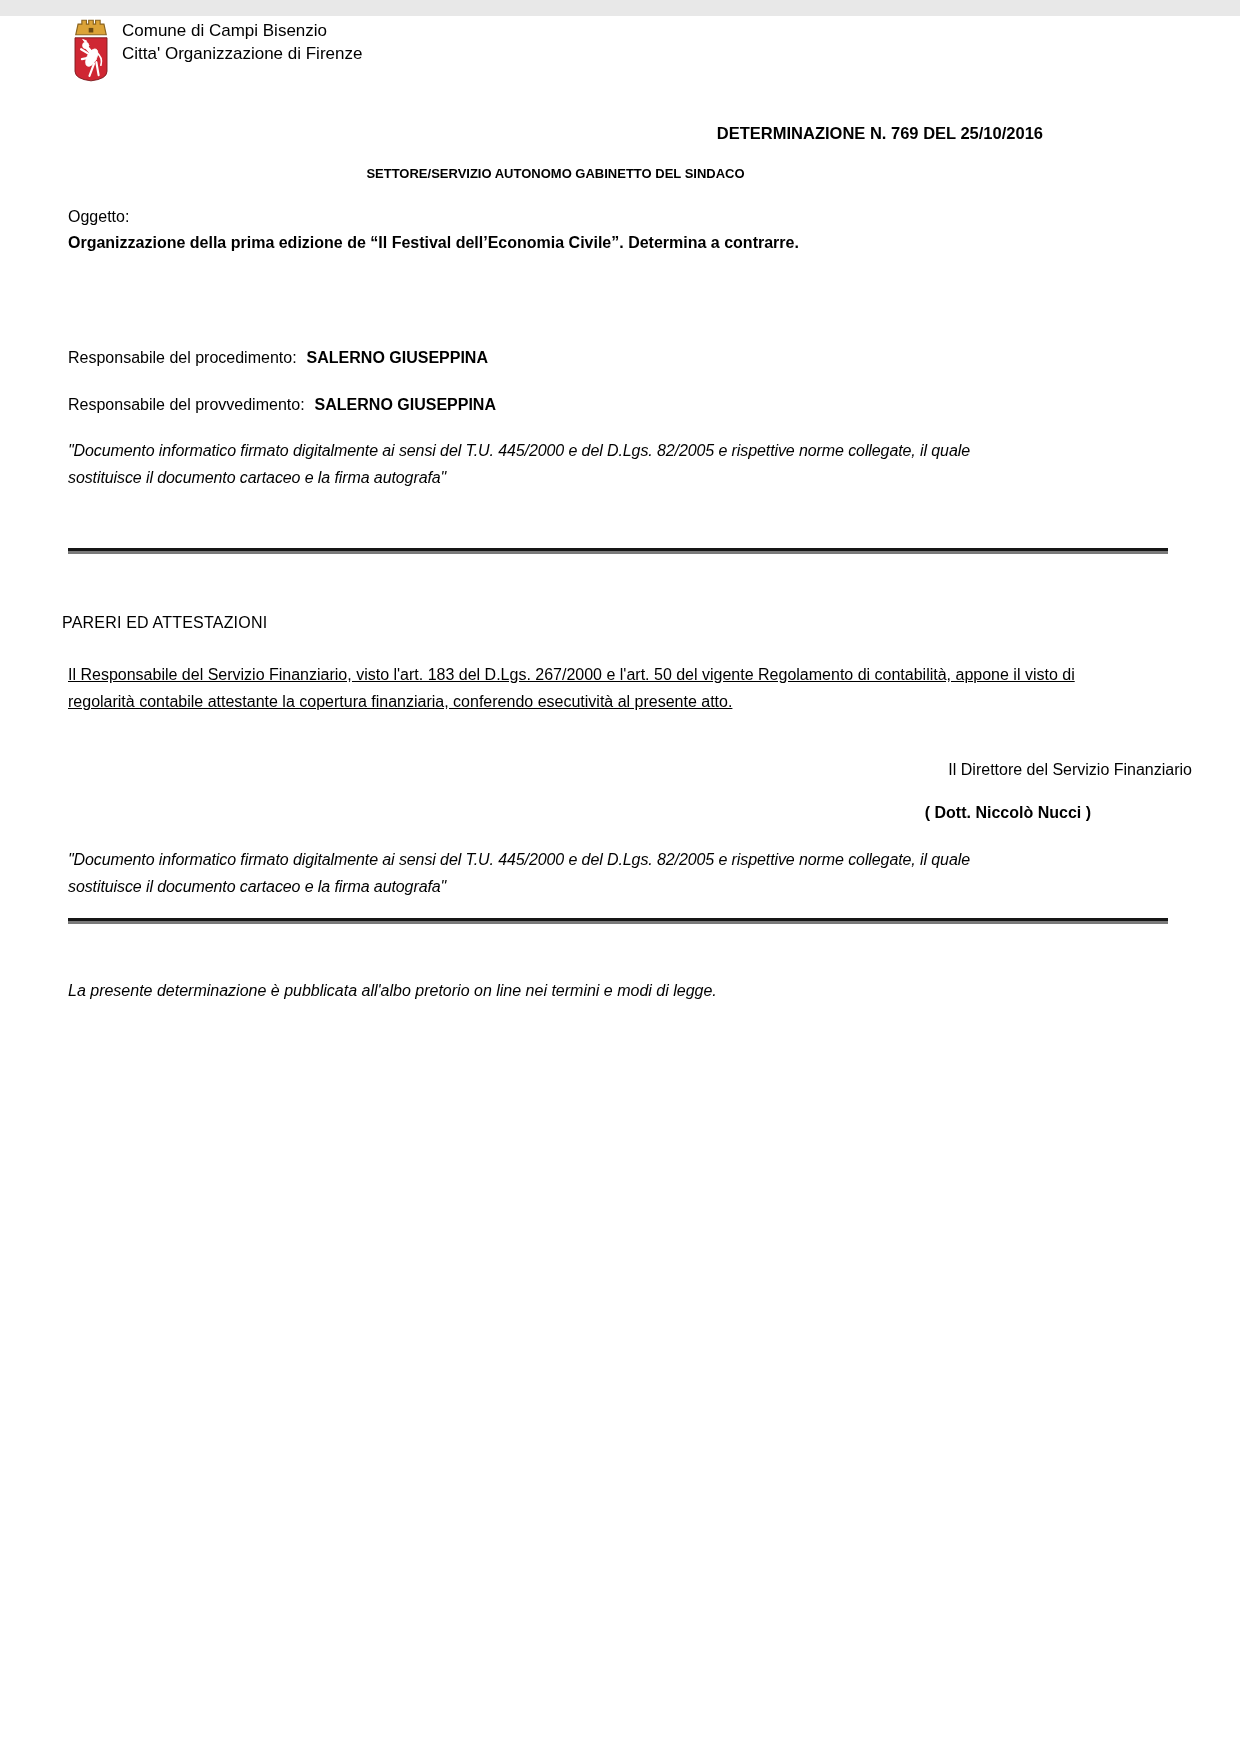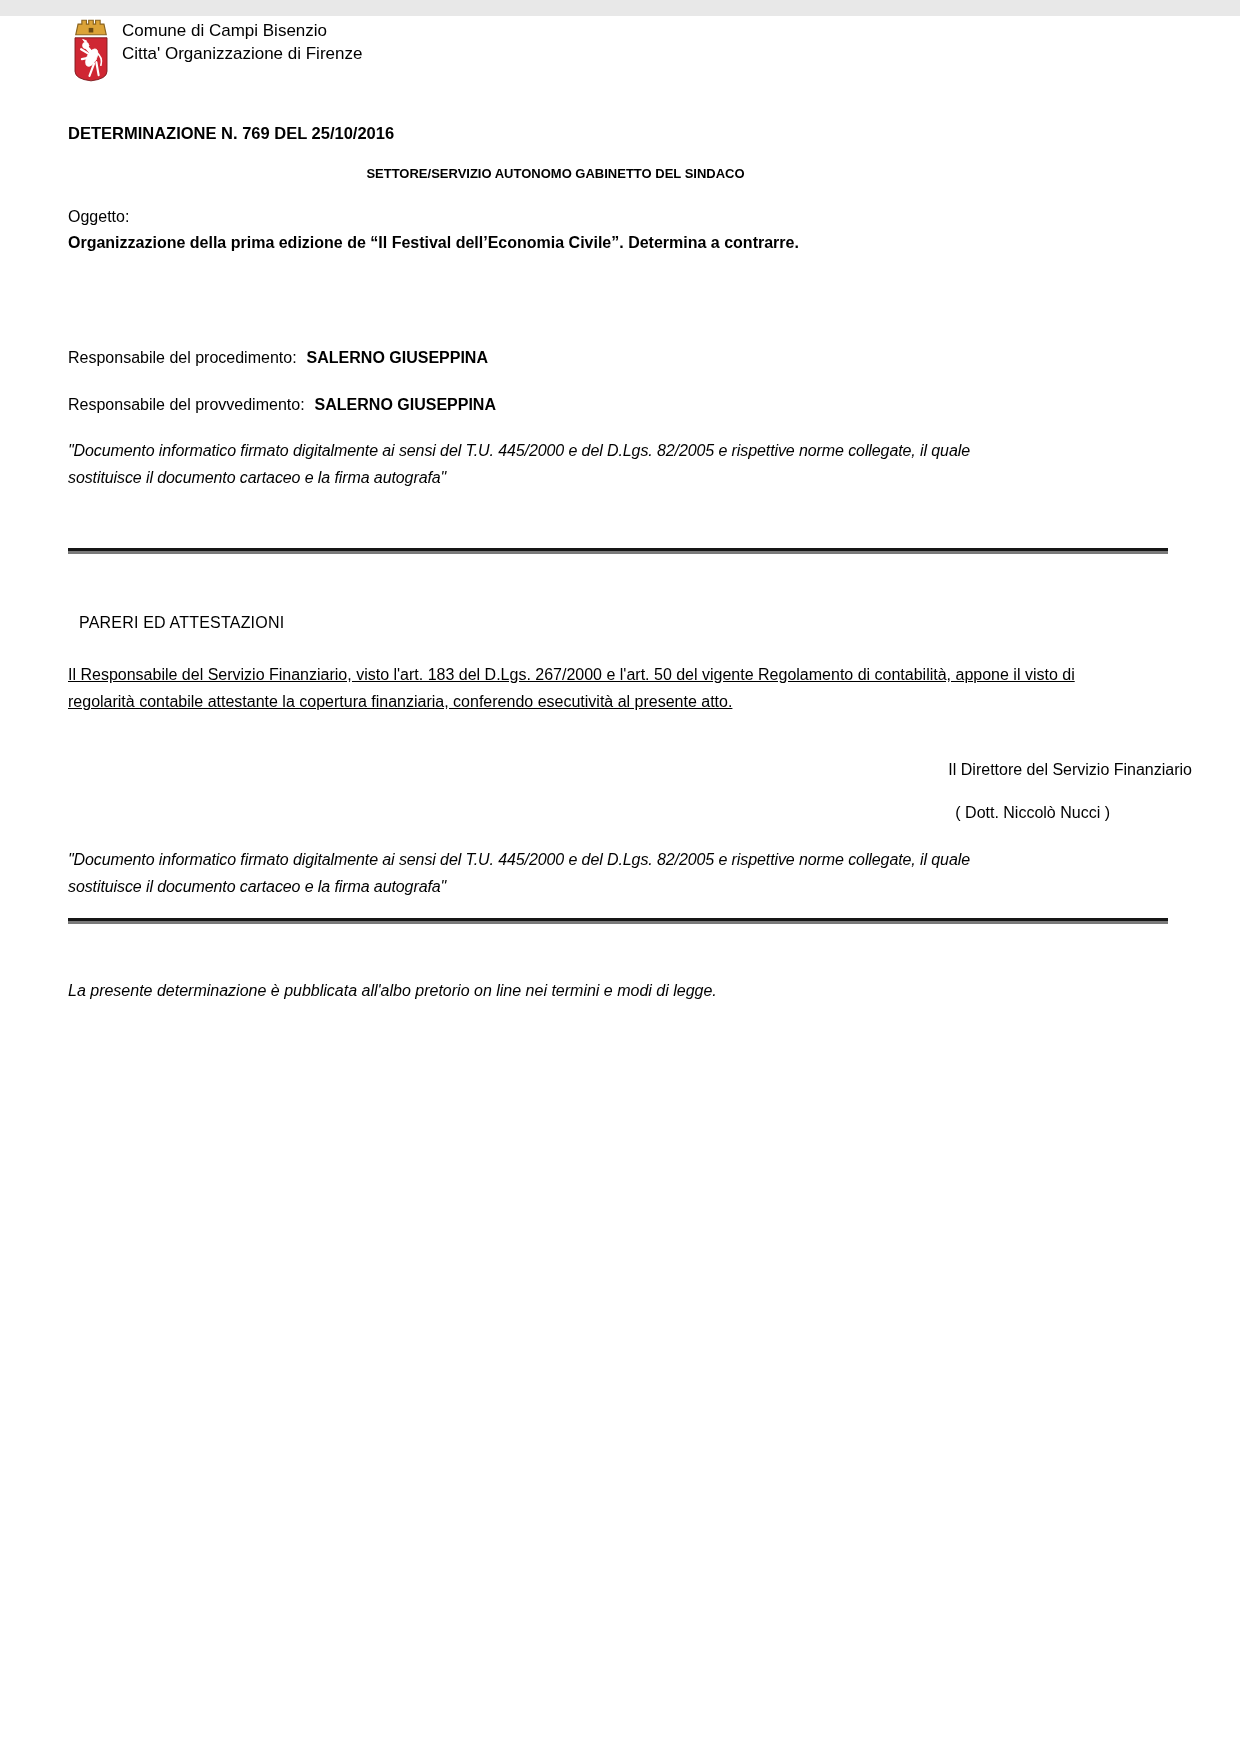--- a/index.html
+++ b/index.html
@@ -8,39 +8,39 @@
     width:1240px;height:1754px;
     margin:16px auto;
     background:#ffffff;
     color:#000;
     font-family:"Liberation Sans", sans-serif;
     font-size:16px;
     overflow:hidden;
   }
   .abs{position:absolute;}
   .org-lines{left:122px;top:3px;font-size:17px;line-height:23px;}
-  .doc-title{left:68px;top:108px;width:975px;text-align:left;font-weight:bold;font-size:16.5px;}
+  .doc-title{left:68px;top:108px;width:975px;text-align:right;font-weight:bold;font-size:16.5px;}
   .doc-dept{left:68px;top:150px;width:975px;text-align:center;font-weight:bold;font-size:13px;}
   .subject-label{left:68px;top:192px;}
   .subject-text{left:68px;top:218px;width:1070px;font-weight:bold;}
   .resp-line{left:68px;text-align:center;}
   .resp-1{top:333px;}
   .resp-2{top:380px;}
   .resp-name{font-weight:bold;margin-left:10px;}
   .sig-note{left:68px;width:952px;font-style:italic;line-height:27px;letter-spacing:-0.1px;}
   .note-1{top:421px;}
   .note-2{top:830px;}
   .divider{left:68px;width:1100px;height:6px;
     background:linear-gradient(to bottom,#161616 0 58%,#7a7a7a 58% 100%);}
   .divider-1{top:532px;}
   .divider-2{top:902px;}
-  .pareri-heading{left:79px;top:598px;letter-spacing:0.2px;}
+  .pareri-heading{left:62px;top:598px;letter-spacing:0.2px;}
   .pareri-body{left:68px;top:645px;width:1055px;line-height:27px;text-decoration:underline;}
   .signer-role{right:48px;top:745px;text-align:left;}
-  .signer-name{right:130px;top:788px;}
+  .signer-name{right:149px;top:788px;font-weight:bold;}
   .pub-note{left:68px;top:966px;width:1000px;font-style:italic;}
   .logo{left:68px;top:2px;width:46px;height:64px;}
 </style>
 </head>
 <body>
 
 <div class="page">
 
   <svg class="abs logo" viewBox="0 0 60 84" aria-hidden="true">
     <g>

